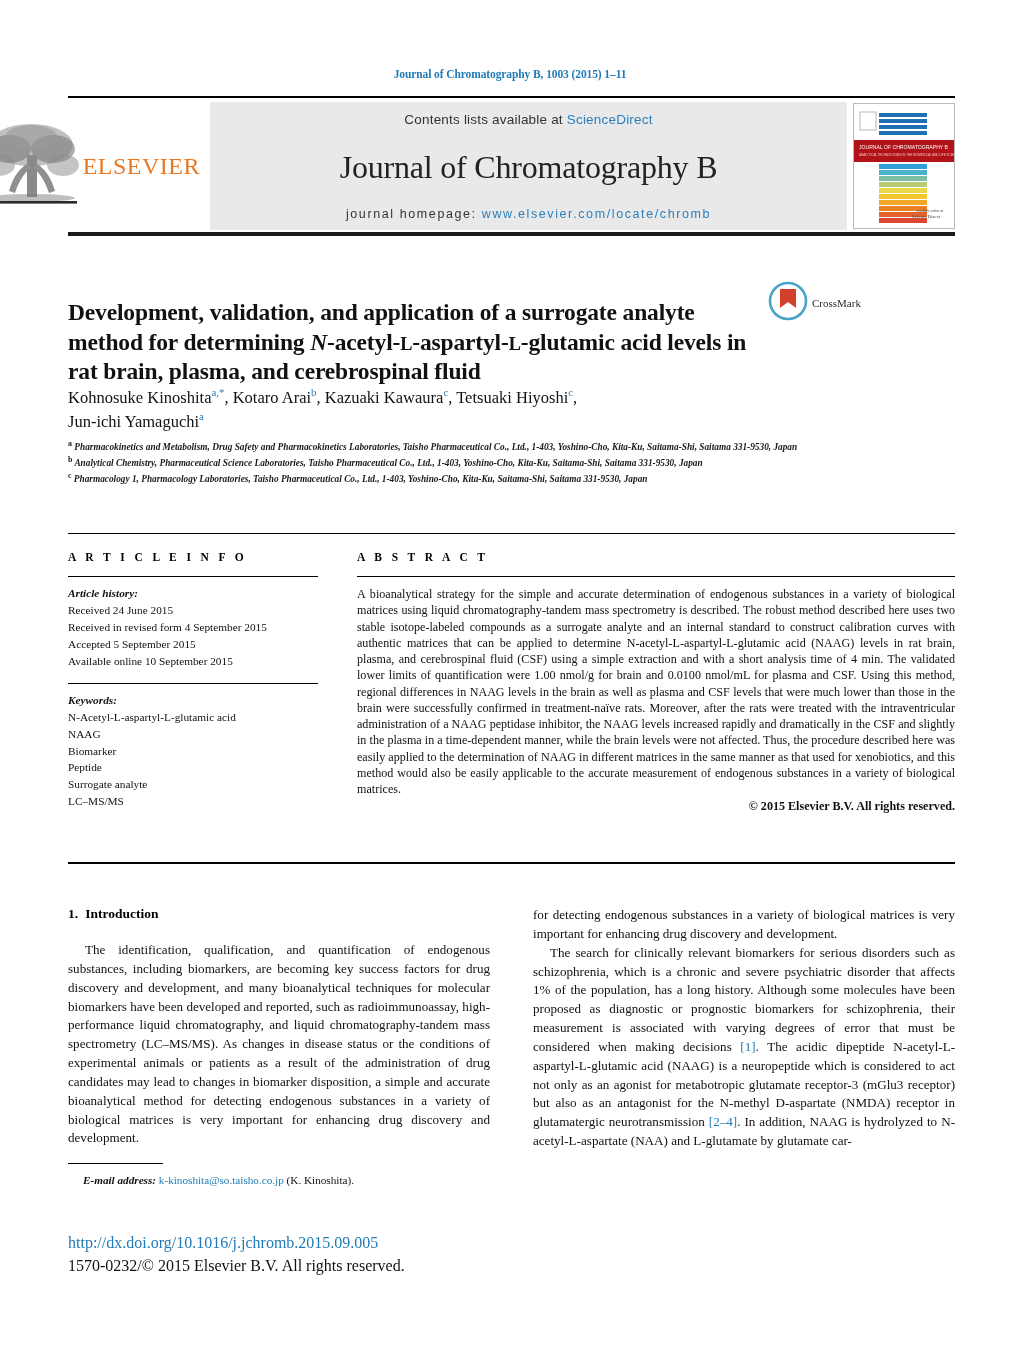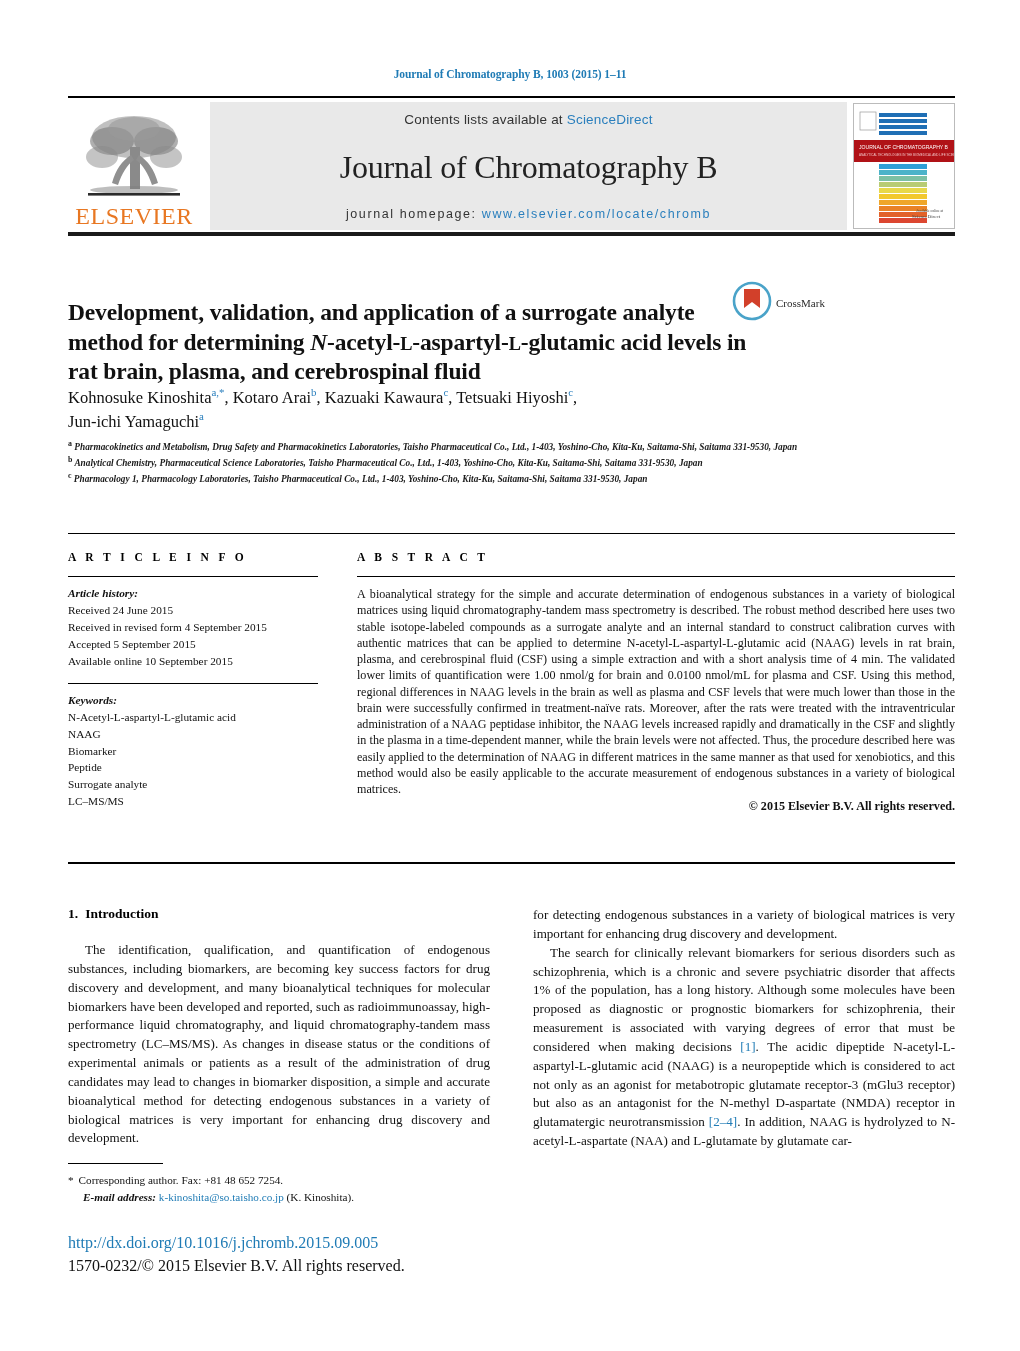--- a/index.html
+++ b/index.html
@@ -13,20 +13,21 @@
     font-family: "Liberation Serif", serif;
     color: #000;
     position: relative;
     overflow: hidden;
   }
   .page {
     position: relative;
     width: 902px;
     height: 1351px;
     background: #fff;
+    padding-left: 36px;
   }
 
   
   .running-head {
     position: absolute;
     top: 68px;
     left: 0;
     width: 1020px;
     text-align: center;
     font-family: "Liberation Serif", serif;
@@ -47,21 +48,21 @@
   .masthead-row {
     display: flex;
     align-items: stretch;
     height: 128px;
     margin-top: 4px;
   }
   .elsevier-logo {
     width: 132px;
     flex: 0 0 132px;
     display: flex;
-    flex-direction: column;
+    flex-direction: row;
     align-items: center;
     justify-content: flex-end;
     padding-bottom: 2px;
   }
   .tree-svg { display:block; }
   .elsevier-word {
     font-family: "Liberation Serif", serif;
     font-size: 24px;
     letter-spacing: 0.5px;
     color: #E87722;
@@ -471,21 +472,20 @@
   <div class="col-right">
     <p class="body-p" style="text-indent:0">
       <span>for detecting endogenous substances in a variety of biological matrices is very important for enhancing drug discovery and development.</span>
     </p>
     <p class="body-p"><span>The search for clinically relevant biomarkers for serious disorders such as schizophrenia, which is a chronic and severe psychiatric disorder that affects 1% of the population, has a long history. Although some molecules have been proposed as diagnostic or prognostic biomarkers for schizophrenia, their measurement is associated with varying degrees of error that must be considered when making decisions </span><a class="ref" href="#" style="text-decoration:none">[1]</a><span>. The acidic dipeptide N-acetyl-L-aspartyl-L-glutamic acid (NAAG) is a neuropeptide which is considered to act not only as an agonist for metabotropic glutamate receptor-3 (mGlu3 receptor) but also as an antagonist for the N-methyl D-aspartate (NMDA) receptor in glutamatergic neurotransmission </span><a class="ref" href="#" style="text-decoration:none">[2–4]</a><span>. In addition, NAAG is hydrolyzed to N-acetyl-L-aspartate (NAA) and L-glutamate by glutamate car-</span></p>
   </div>
 
   <div class="footnote">
     <div class="fn-rule"></div>
     <div class="fn-text">
-      <div><span class="fn-star">*</span><span>Corresponding author. Fax: +81 48 652 7254.</span></div>
       <div class="fn-indent"><span class="fn-em">E-mail address:</span> <a class="mail-link" href="#" style="text-decoration:none">k-kinoshita@so.taisho.co.jp</a> <span>(K. Kinoshita).</span></div>
     </div>
   </div>
 
   <div class="doi-block">
     <div><a class="doi-link" href="#" style="text-decoration:none">http://dx.doi.org/10.1016/j.jchromb.2015.09.005</a></div>
     <div>1570-0232/© 2015 Elsevier B.V. All rights reserved.</div>
   </div>
 
 </div>

